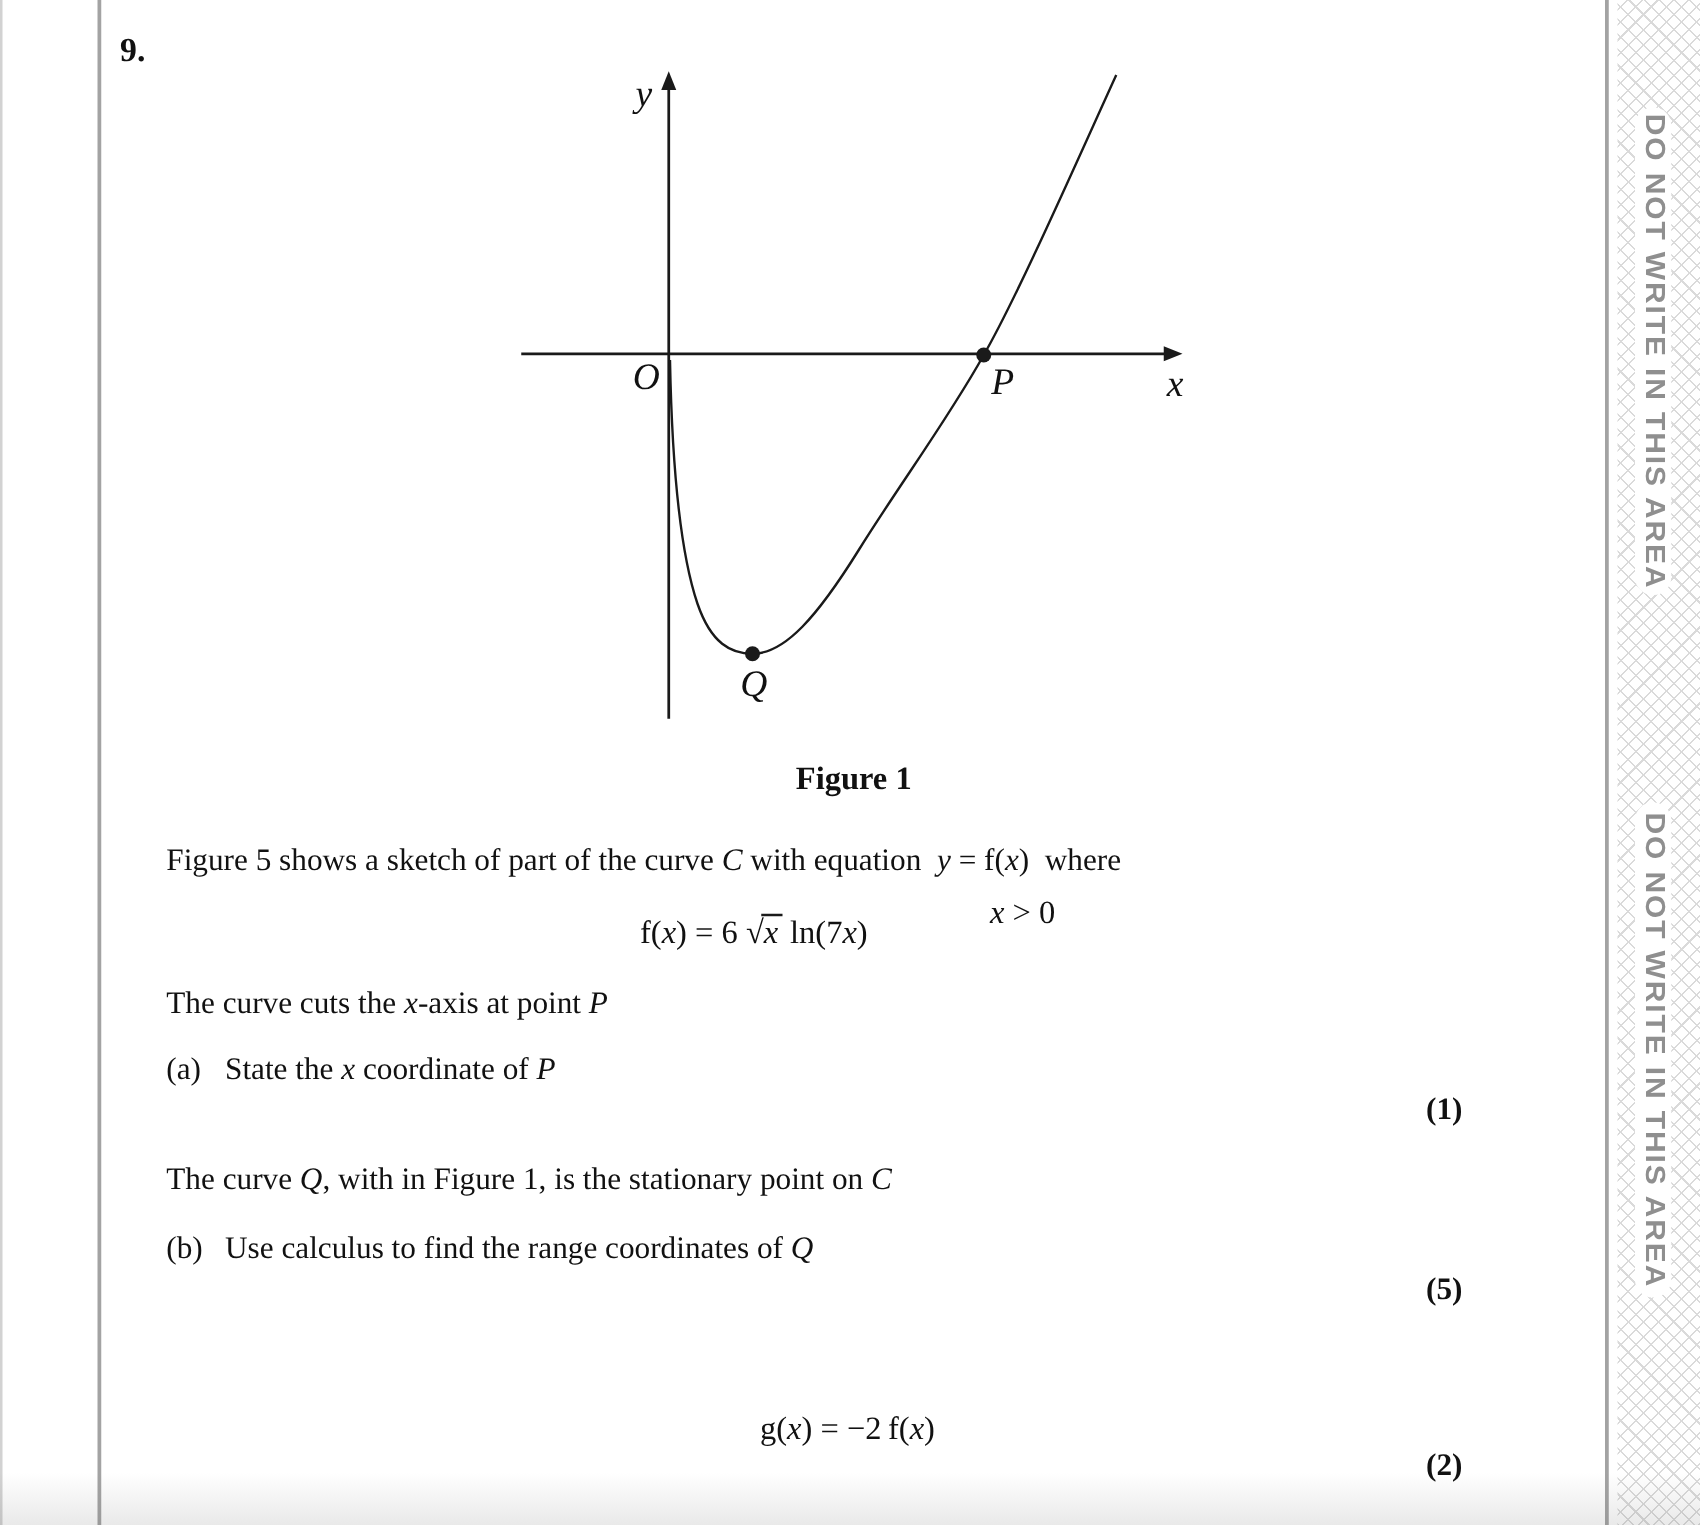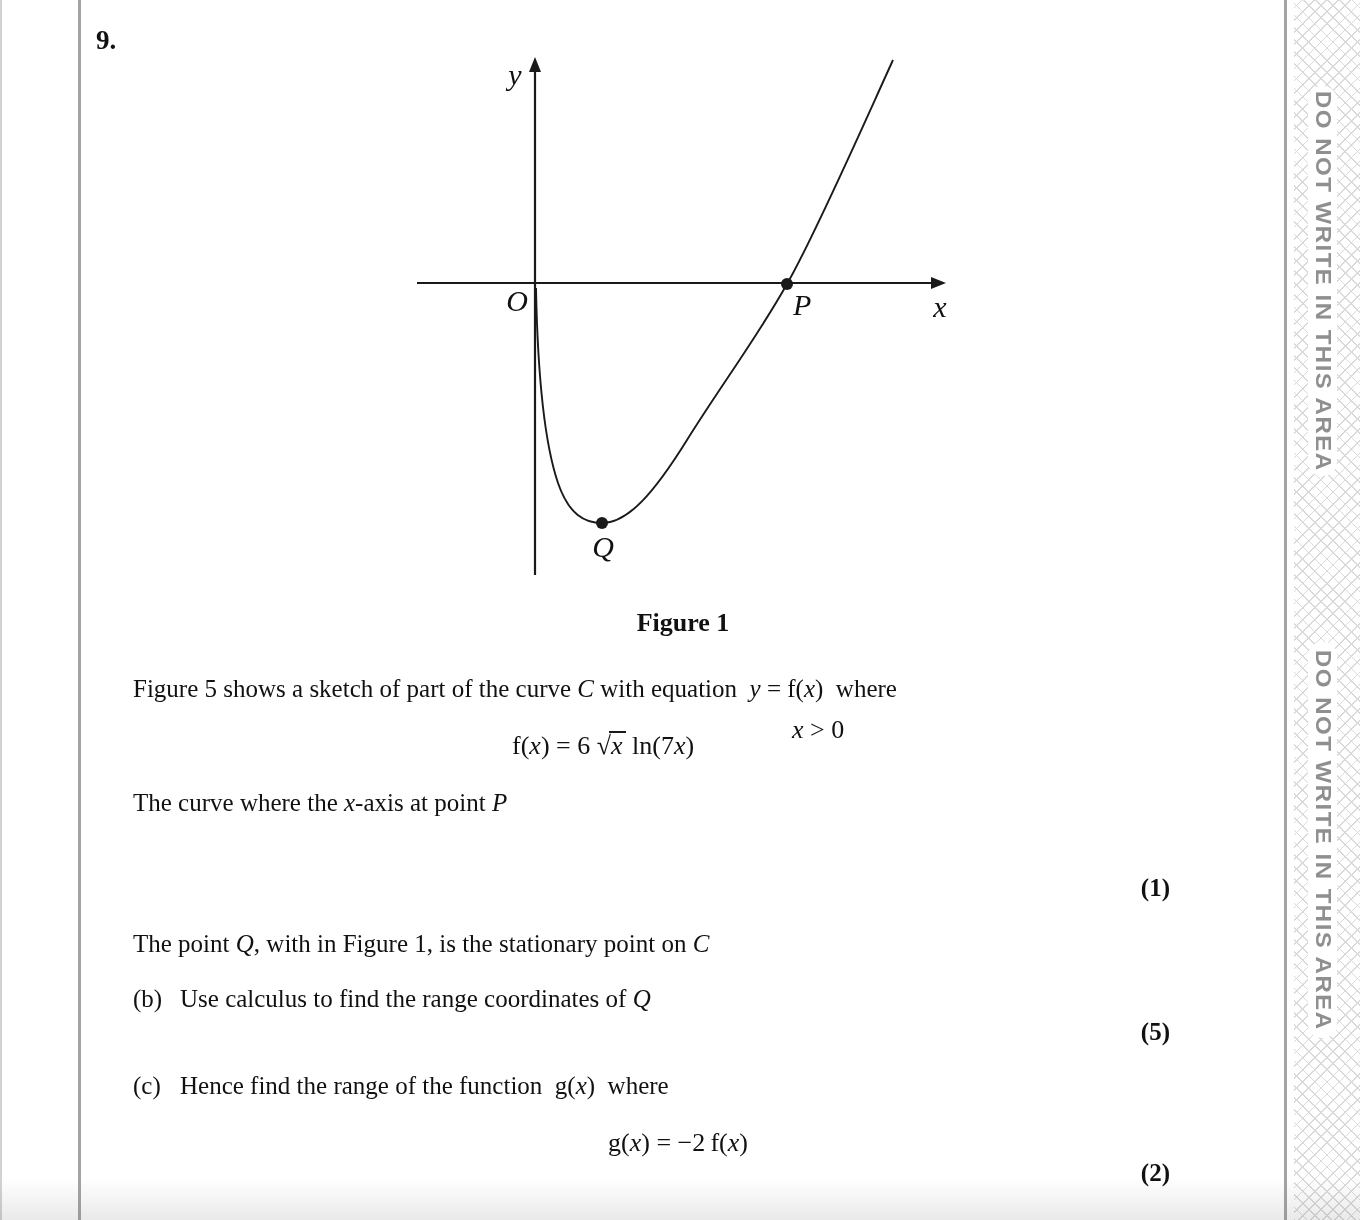--- a/index.html
+++ b/index.html
@@ -88,37 +88,37 @@
   </div>
 
   <div class="eq" style="left:512px;top:730px">
     <span>f(</span><i>x</i><span>) = 6 </span><span>√</span><i class="rad">x</i><span> ln(7</span><i>x</i><span>)</span>
   </div>
   <div class="eq" style="left:792px;top:714px">
     <i>x</i><span> &gt; 0</span>
   </div>
 
   <div class="line" style="top:788px">
-    <span>The curve where the </span><i>x</i><span>-axis at point </span><i>P</i>
+    <span>The curve cuts the </span><i>x</i><span>-axis at point </span><i>P</i>
   </div>
 
+  <div class="line" style="top:841px">
+    <span class="qlabel">(a)</span><span>State the </span><i>x</i><span> coordinate of </span><i>P</i>
+  </div>
   <div class="mark" style="top:874px">(1)</div>
 
   <div class="line" style="top:929px">
-    <span>The point </span><i>Q</i><span>, with in Figure 1, is the stationary point on </span><i>C</i>
+    <span>The curve </span><i>Q</i><span>, with in Figure 1, is the stationary point on </span><i>C</i>
   </div>
 
   <div class="line" style="top:984px">
     <span class="qlabel">(b)</span><span>Use calculus to find the range coordinates of </span><i>Q</i>
   </div>
   <div class="mark" style="top:1018px">(5)</div>
 
-  <div class="line" style="top:1071px">
-    <span class="qlabel">(c)</span><span>Hence find the range of the function&nbsp; g(</span><i>x</i><span>)&nbsp; where</span>
-  </div>
 
   <div class="eq" style="left:608px;top:1127px">
     <span>g(</span><i>x</i><span>) = −2 f(</span><i>x</i><span>)</span>
   </div>
   <div class="mark" style="top:1159px">(2)</div>
 
   <div class="bottom-shade"></div>
 </div>
 
 </body></html>

